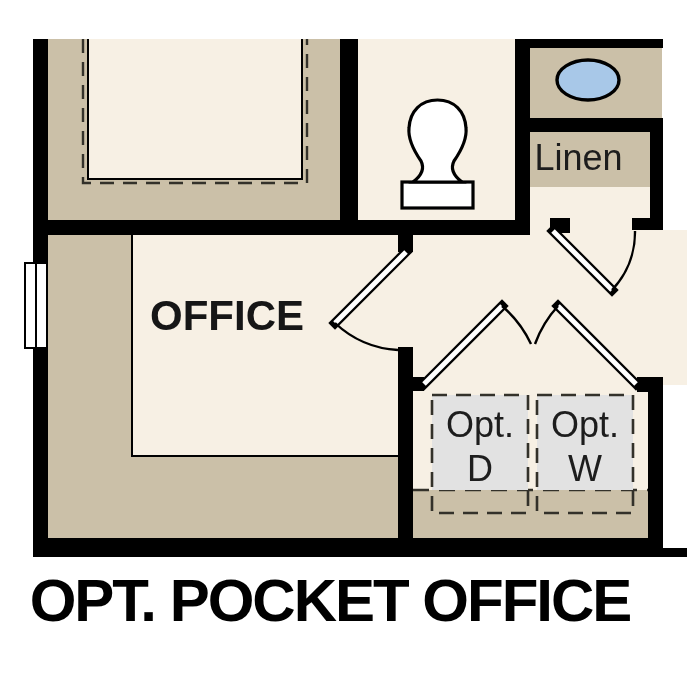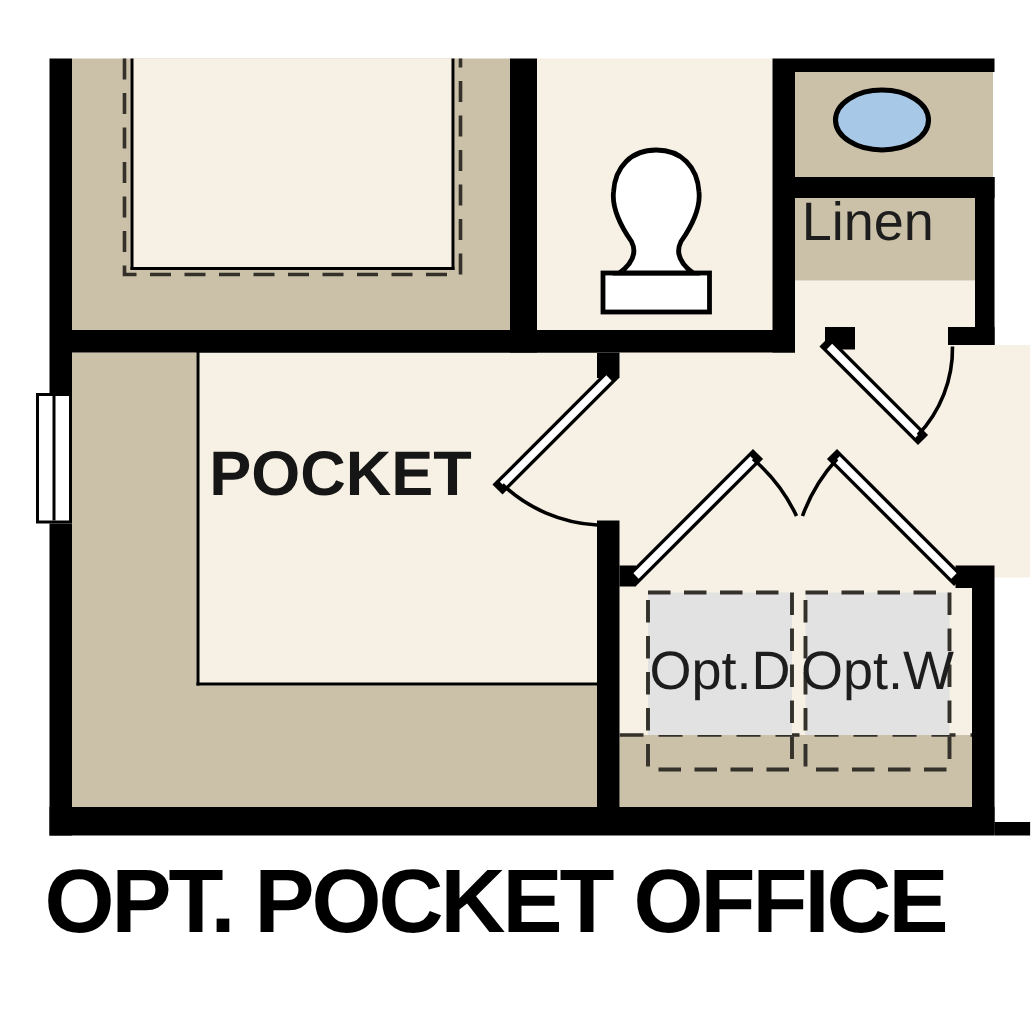--- a/index.html
+++ b/index.html
@@ -12,22 +12,22 @@
   .room-outline{border:2px solid var(--wall,#000);box-sizing:border-box;background:var(--floor,#f7f0e4);}
   .label{color:var(--ink,#161616);text-align:center;}
   .lbl-bold{font-weight:bold;}
   svg.overlay{position:absolute;left:0;top:0;}
   .window-frame{background:#fff;border:2px solid #000;box-sizing:border-box;}
   .window-divider{position:absolute;top:0;bottom:0;left:9px;width:2px;background:#000;}
   .title-text{position:absolute;left:0;top:571px;width:660px;text-align:center;
               font-weight:bold;font-size:60px;line-height:60px;letter-spacing:-2px;color:#000;}
   .po-label{left:97px;top:291px;width:260px;font-size:42px;line-height:50px;}
   .laun-label{left:433px;top:340px;width:200px;font-size:44px;line-height:44px;}
-  .linen-label{left:530px;top:128px;width:97px;font-size:36px;line-height:40px;color:#1d1d1d;}
-  .appl-label{display:flex;flex-direction:row;align-items:center;justify-content:center;
+  .linen-label{left:530px;top:138px;width:97px;font-size:36px;line-height:40px;color:#1d1d1d;}
+  .appl-label{display:flex;flex-direction:column;align-items:center;justify-content:center;
               font-size:36px;line-height:44px;color:#1d1d1d;}
 </style>
 </head>
 <body>
 
 <div class="plan">
 
   <div class="abs floor" style="left:48px;top:187px;width:615px;height:353px;"></div>
   <div class="abs floor" style="left:648px;top:230px;width:39px;height:155px;"></div>
 
@@ -103,21 +103,21 @@
       <line x1="424" y1="384" x2="502" y2="306" stroke="#000" stroke-width="9.5" stroke-linecap="square"></line>
       <line x1="424" y1="384" x2="502" y2="306" stroke="#fff" stroke-width="5"></line>
       <path d="M 502 306 A 113 113 0 0 1 531 344" fill="none" stroke="#000" stroke-width="2.4"></path>
       <line x1="636" y1="384" x2="558" y2="306" stroke="#000" stroke-width="9.5" stroke-linecap="square"></line>
       <line x1="636" y1="384" x2="558" y2="306" stroke="#fff" stroke-width="5"></line>
       <path d="M 558 306 A 113 113 0 0 0 535 344" fill="none" stroke="#000" stroke-width="2.4"></path>
     </g>
   </svg>
 
   <div class="abs label lbl-bold po-label">
-    <div>POCKET</div>
+    <div>OFFICE</div>
   </div>
 
 
   <div class="abs label linen-label">Linen</div>
 
   <div class="abs appl-label" style="left:432px;top:395px;width:96px;height:104px;">
     <div>Opt.</div>
     <div>D</div>
   </div>
 

